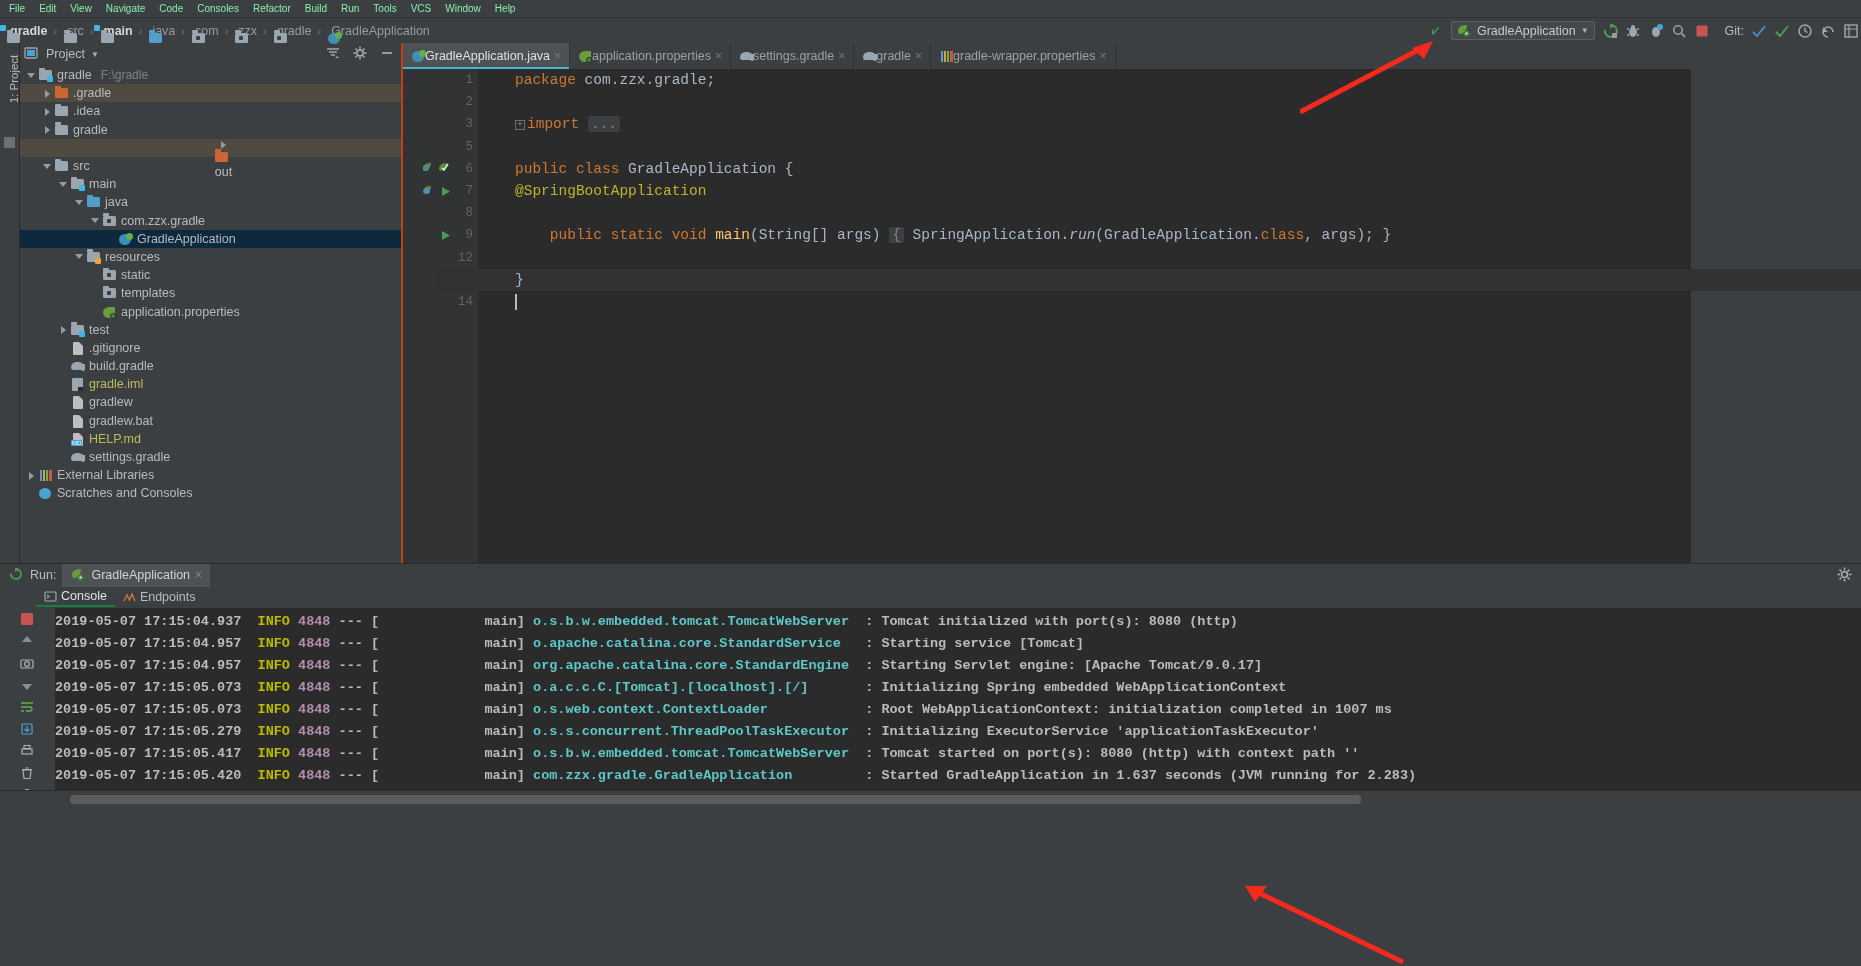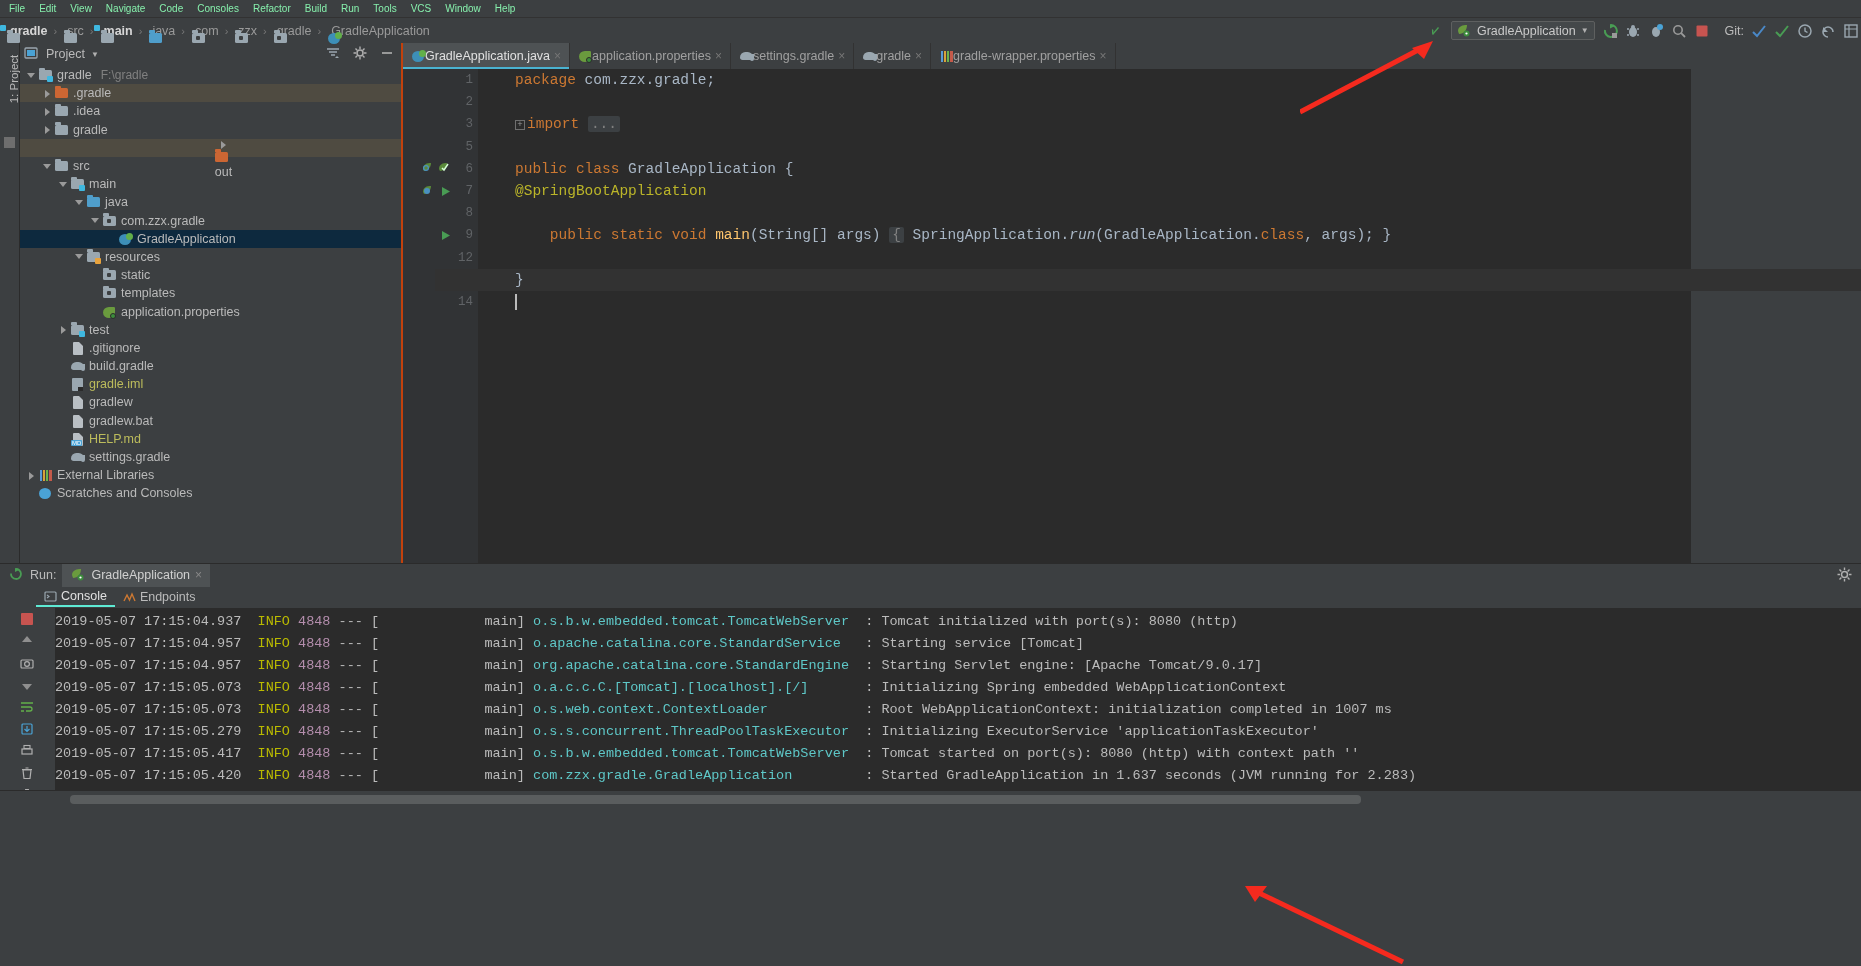--- a/index.html
+++ b/index.html
@@ -132,27 +132,27 @@
   .cline{ position:absolute; left:0; right:0; height:22.2px; background:#323232; }
 
   
   .runbar{ height:23px; background:#3c3f41; display:flex; align-items:center; gap:6px;
            padding-left:6px; border-top:1px solid #2b2b2b; position:relative;}
   .runbar .lab{ font-size:12.5px; color:#bbbbbb;}
   .runtab{ display:flex; align-items:center; gap:5px; background:#4e5254; height:23px;
            padding:0 8px; font-size:12.5px; color:#d0d0d0;}
   .subtabs{ height:22px; background:#3c3f41; display:flex; align-items:center; gap:0px; padding-left:36px;}
   .subtab{ display:flex; align-items:center; gap:4px; font-size:12.5px; color:#bbbbbb; padding:2px 8px;}
-  .subtab.active{ color:#e0e0e0; border-bottom:2px solid #5eead4; }
+  .subtab.active{ color:#e0e0e0; border-bottom:2px solid #15803d; }
 
   .console{ background:#2b2b2b; position:relative; height:182px; display:flex; }
   .consolegutter{ width:55px; flex:0 0 55px; background:#3c3f41; position:relative;}
   .clog{ flex:1; padding-top:3px; overflow:hidden;}
   .logline{ height:22px; font-size:13.5px; line-height:22px; font-family:"Liberation Mono",monospace;
-            white-space:pre; color:#bbbbbb; }
+            white-space:pre; color:#bbbbbb;font-weight:bold; }
   .lt{color:#bbbbbb;} .li{color:#bbbb00;} .lp{color:#b48ead;} .ld{color:#bbbbbb;}
   .lsrc{color:#5ec8c8;} .lmsg{color:#bbbbbb;}
   .vicon{ width:16px; height:16px; margin:6px auto; position:relative;}
 
   .statusbar{ height:22px; background:#3c3f41; border-top:1px solid #2b2b2b; position:relative;}
   .hscroll{ position:absolute; left:70px; right:500px; top:4px; height:9px; background:#5a5d5e; border-radius:4px;}
 
   .arrowline{ position:absolute; pointer-events:none; }
 
   .icobtn{ width:16px; height:16px; position:relative; display:inline-block;}

